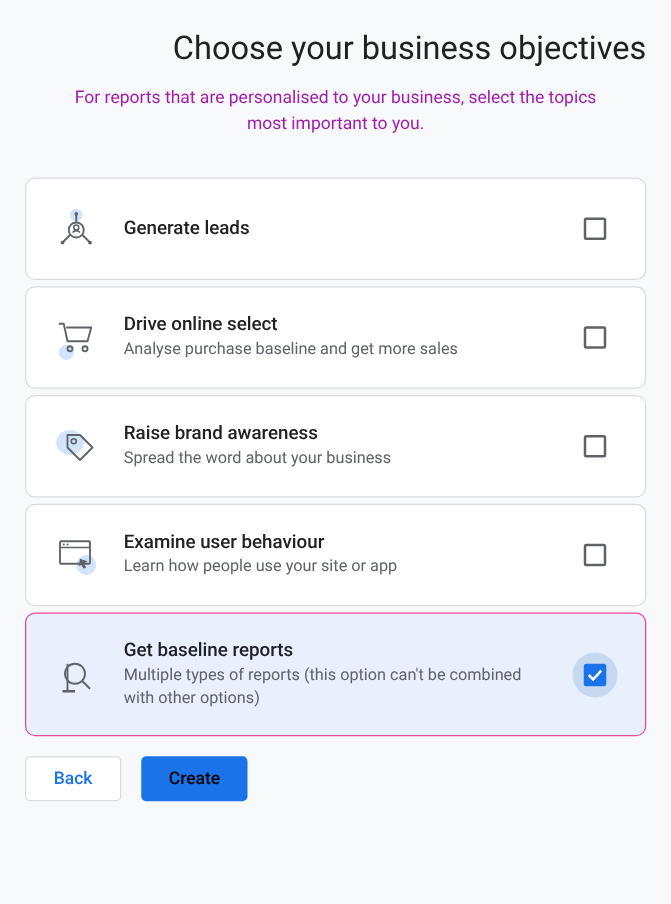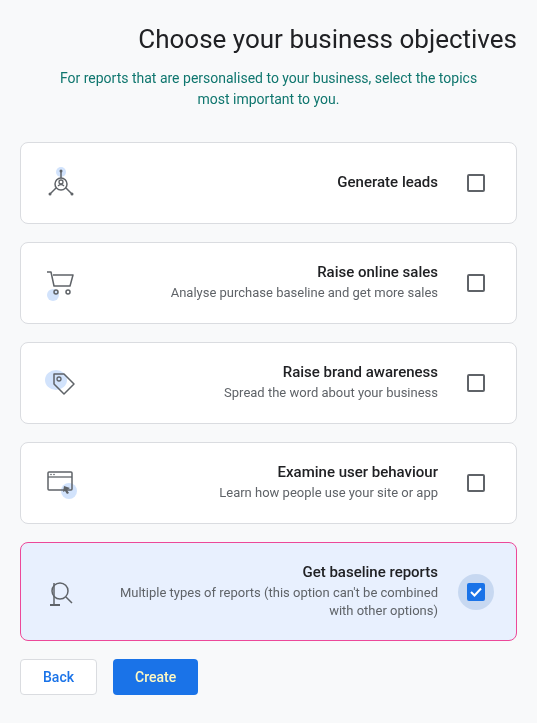--- a/index.html
+++ b/index.html
@@ -16,37 +16,36 @@
     }
     .page-title {
       font-size: 26px;
       font-weight: 400;
       color: #202124;
       text-align: right;
       margin-bottom: 14px;
     }
     .page-subtitle {
       font-size: 14px;
-      color: #0f766e;
+      color: #a21caf;
       text-align: center;
       line-height: 1.5;
       margin-bottom: 32px;
       padding: 0 30px;
     }
     .card {
       background: #fff;
       border: 1px solid #dadce0;
       border-radius: 8px;
       padding: 20px 20px;
       display: flex;
       align-items: center;
       gap: 18px;
-      margin-bottom: 18px;
+      margin-bottom: 5px;
       cursor: pointer;
-      text-align: right;
     }
     .card.selected {
       background: #e8f0fe;
       border: 1px solid #ec4899;
     }
     .card-icon {
       width: 40px;
       height: 40px;
       flex-shrink: 0;
       display: flex;
@@ -123,21 +122,21 @@
       border: none;
       font-family: inherit;
     }
     .btn-secondary {
       background: #fff;
       color: #1a73e8;
       border: 1px solid #dadce0;
     }
     .btn-primary {
       background: #1a73e8;
-      color: #fef9c3;
+      color: #000000;
     }
   </style>
 </head>
 <body>
 
 <h1 class="page-title">Choose your business objectives</h1>
 <p class="page-subtitle">For reports that are personalised to your business, select the topics most important to you.</p>
 
 <div class="cards-wrap">
 
@@ -169,21 +168,21 @@
   <div class="card">
     <div class="card-icon">
       <svg width="38" height="38" viewBox="0 0 38 38">
         <circle cx="11" cy="31" r="6" fill="#d2e3fc"></circle>
         <path d="M5 8 L9 8 L12 22 L28 22 L31 11 L11 11" fill="none" stroke="#5f6368" stroke-width="1.5" stroke-linejoin="round"></path>
         <circle cx="14" cy="28" r="2" fill="none" stroke="#5f6368" stroke-width="1.5"></circle>
         <circle cx="26" cy="28" r="2" fill="none" stroke="#5f6368" stroke-width="1.5"></circle>
       </svg>
     </div>
     <div class="card-content">
-      <div class="card-title">Raise online sales</div>
+      <div class="card-title">Drive online select</div>
       <div class="card-desc">Analyse purchase baseline and get more sales</div>
     </div>
     <div class="checkbox-wrapper">
       <div class="checkbox">
         
       </div>
     </div>
   </div>
 
   <div class="card">

